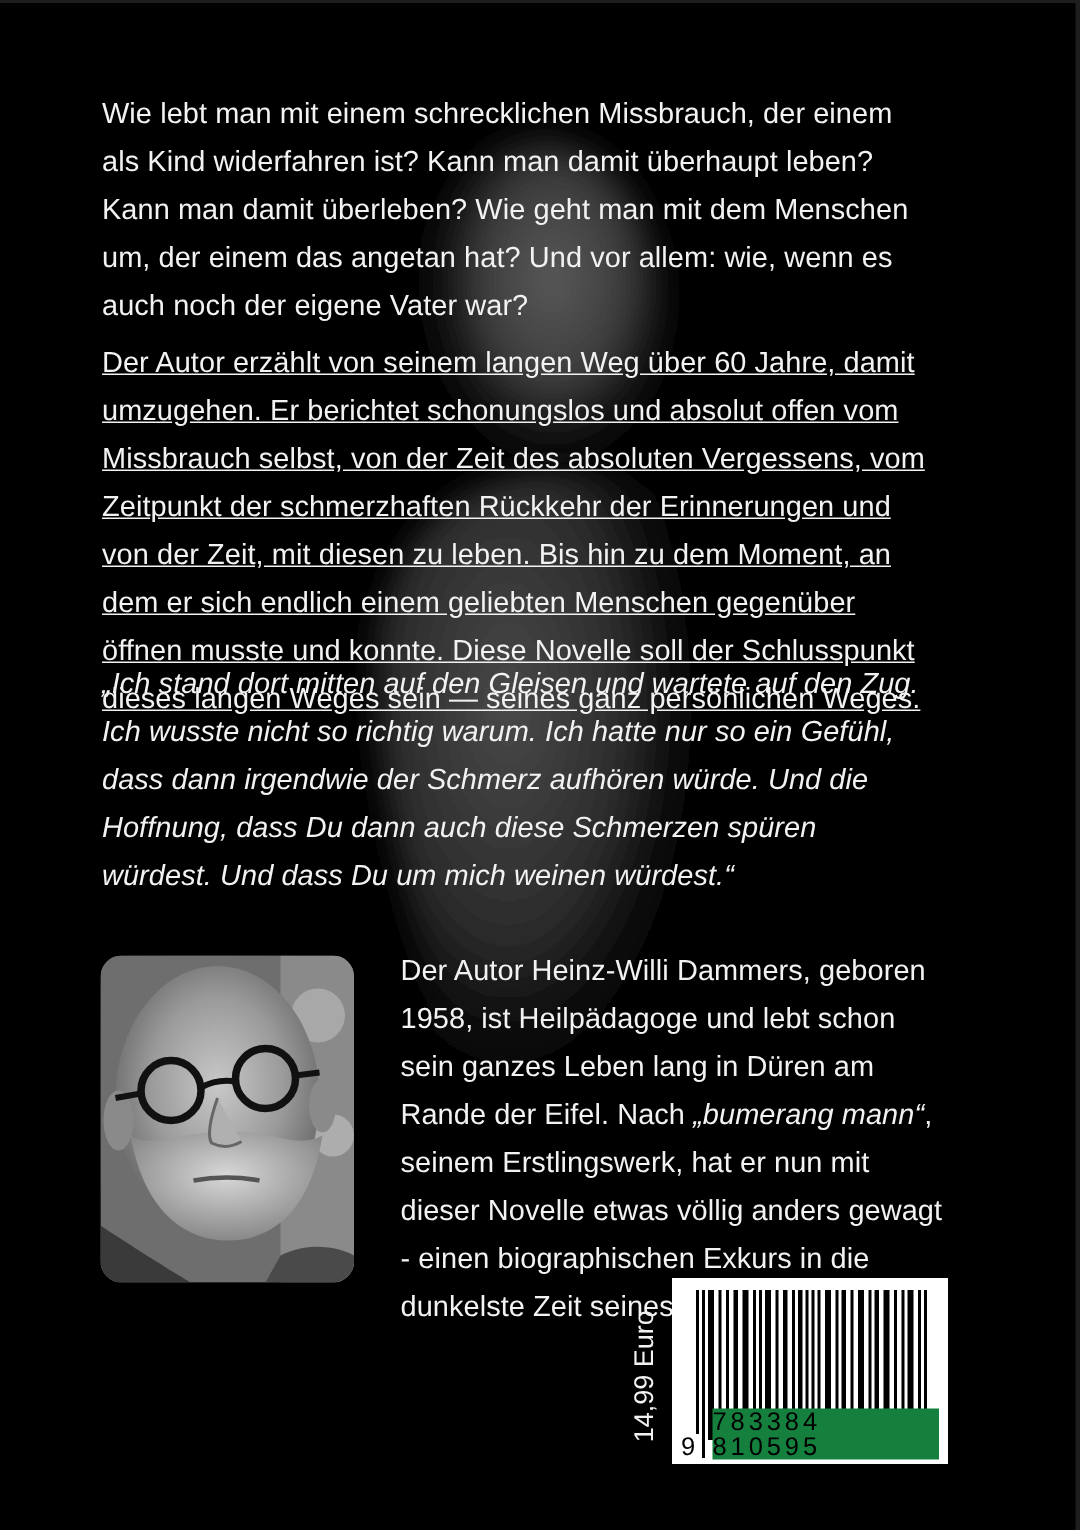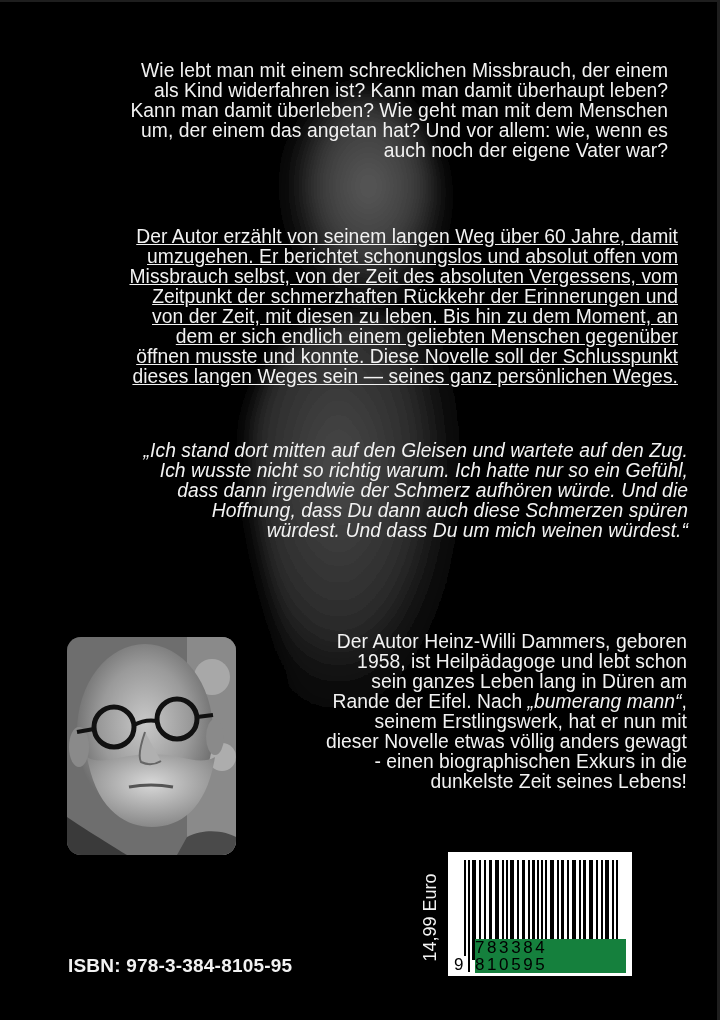--- a/index.html
+++ b/index.html
@@ -8,24 +8,23 @@
     position: absolute; left: 0; top: 0; width: 720px; height: 1020px;
     background: #000;
     box-shadow: inset 0 2px 0 #1e1e1e, inset -3px 0 0 #1e1e1e;
     overflow: hidden;
   }
   
   .sculpture { position: absolute; left: 0; top: 0; width: 720px; height: 1020px; pointer-events: none; }
   .text {
     position: absolute; color: #f2f2f2;
     font-family: "Liberation Sans", sans-serif;
-    font-size: 19.3px; line-height: 20px;
+    font-size: 19.3px; line-height: 32px;
     white-space: pre-line;
     letter-spacing: 0.05px;
-    text-align: right;
   }
   .p1 { left: 68px; top: 61px; width: 600px; }
   .p2 { left: 68px; top: 227px; width: 610px; text-decoration: underline; }
   .quote { left: 68px; top: 441px; width: 620px; font-style: italic; }
   .bio { left: 267px; top: 632px; width: 420px; }
   .bio em { font-style: italic; }
   .photo {
     position: absolute; left: 67px; top: 637px; width: 169px; height: 218px;
     border-radius: 14px; overflow: hidden;
     background: radial-gradient(ellipse 60% 50% at 45% 40%, #9a9a9a 0%, #7a7a7a 40%, #555 75%, #3a3a3a 100%);
@@ -146,21 +145,20 @@
 
   <div class="text bio"><span>Der Autor Heinz-Willi Dammers, geboren
 1958, ist Heilpädagoge und lebt schon
 sein ganzes Leben lang in Düren am
 Rande der Eifel. Nach </span><em>„bumerang mann“</em><span>,
 seinem Erstlingswerk, hat er nun mit
 dieser Novelle etwas völlig anders gewagt
 - einen biographischen Exkurs in die
 dunkelste Zeit seines Lebens!</span></div>
 
-  <div class="isbn">ISBN: 978-3-384-8105-95</div>
 
   <div class="price">
       <span>14,99 Euro</span>
     </div>
 
   <div class="barcode">
     <svg width="184" height="124" viewBox="0 0 184 124">
       <g fill="#000">
 
         <rect x="16" y="8" width="2" height="112"></rect>

